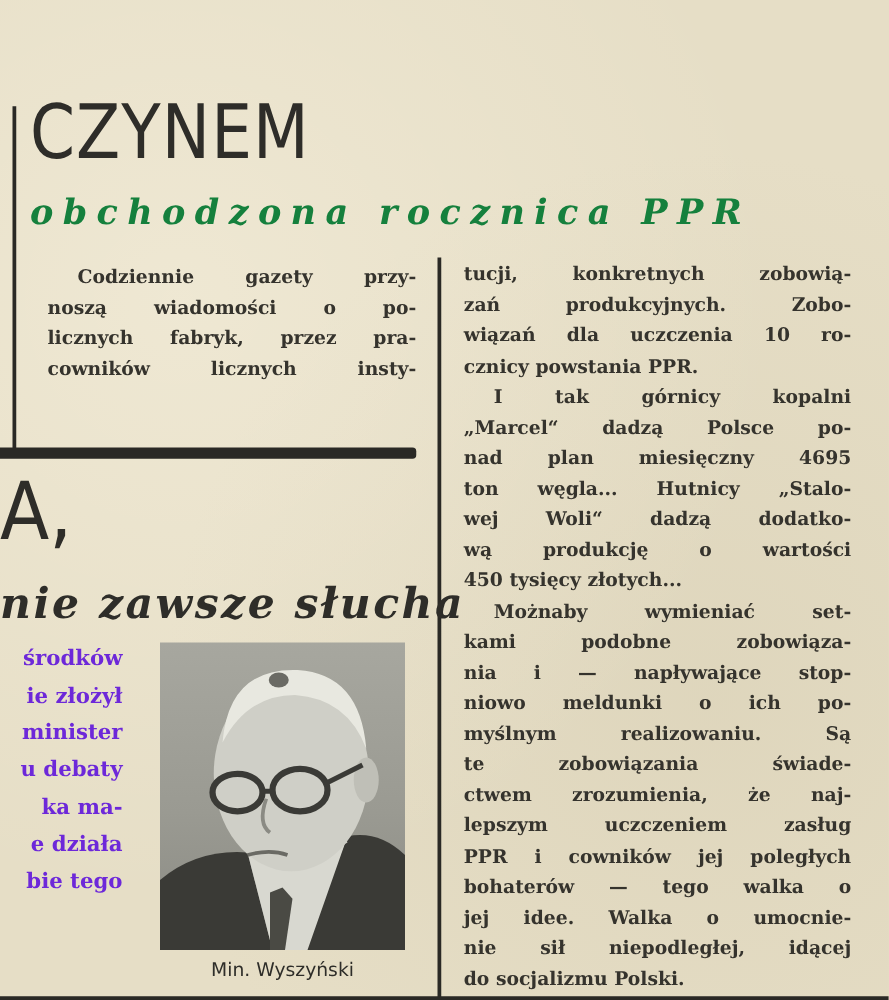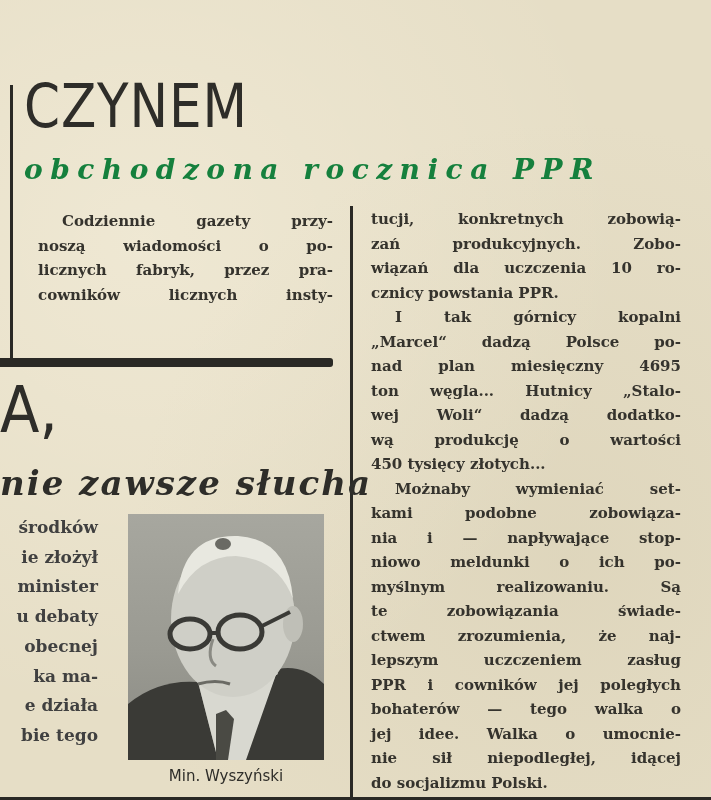--- a/index.html
+++ b/index.html
@@ -42,21 +42,21 @@
     color: #2e2d29; transform: scaleX(0.9); transform-origin: left top;
   }
   .subhead2 {
     left: 0px; top: 466px; white-space: nowrap;
     font-family: "DejaVu Serif", serif; font-style: italic; font-weight: bold;
     font-size: 34px; letter-spacing: 2px; color: #2e2d29; line-height: 1;
   }
   .leftcol {
     position: absolute; left: 0px; top: 513px; width: 98px;
     font-family: "DejaVu Serif", serif; font-weight: bold;
-    font-size: 17px; line-height: 29.7px; color: #404040; text-align: right;
+    font-size: 17px; line-height: 29.7px; color: #6d28d9; text-align: right;
   }
   .leftcol span { display: block; white-space: nowrap; }
 
   .photo {
     position: absolute; left: 128px; top: 514px; width: 196px; height: 246px;
     background: linear-gradient(180deg, #a7a79f 0%, #9a9a92 55%, #8a8a83 100%);
     overflow: hidden;
   }
   .caption {
     position: absolute; left: 128px; top: 767px; width: 196px; text-align: center;
@@ -110,21 +110,20 @@
 </div>
 
 <div class="abs big-a">A,</div>
 <div class="abs subhead2">nie zawsze słucha</div>
 
 <div class="leftcol">
   <span>środków</span>
   <span>ie złożył</span>
   <span>minister</span>
   <span>u debaty</span>
-  <span>obecnej</span>
   <span>ka ma-</span>
   <span>e działa</span>
   <span>bie tego</span>
 </div>
 
 <div class="photo">
   <svg width="196" height="246" viewBox="0 0 196 246">
 
     <path d="M0 190 Q30 165 70 168 L90 246 L0 246 Z" fill="#3a3a36"></path>
     <path d="M196 170 Q175 150 150 155 L115 246 L196 246 Z" fill="#3a3a36"></path>

